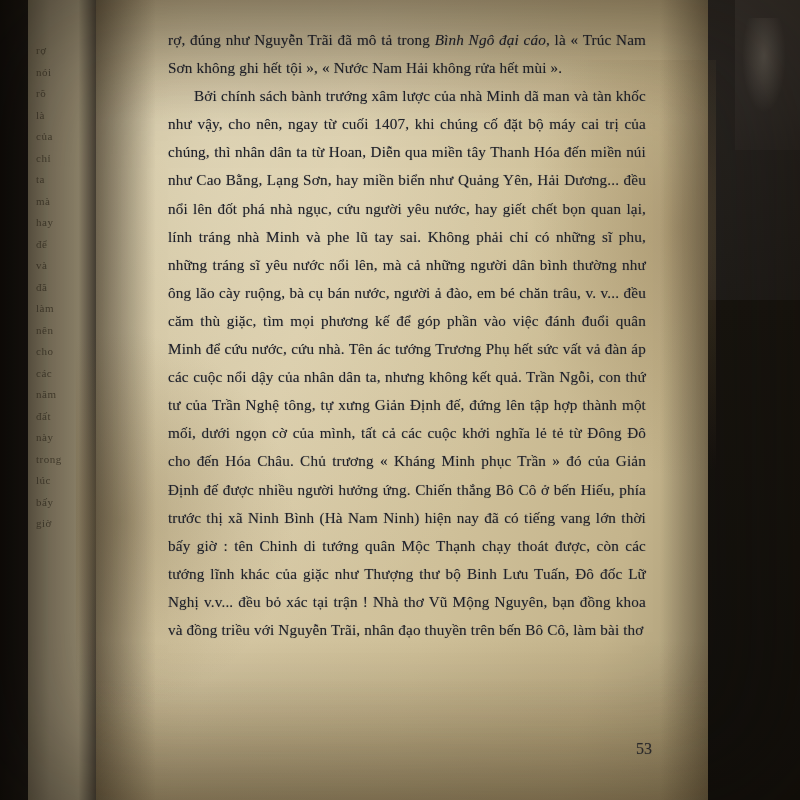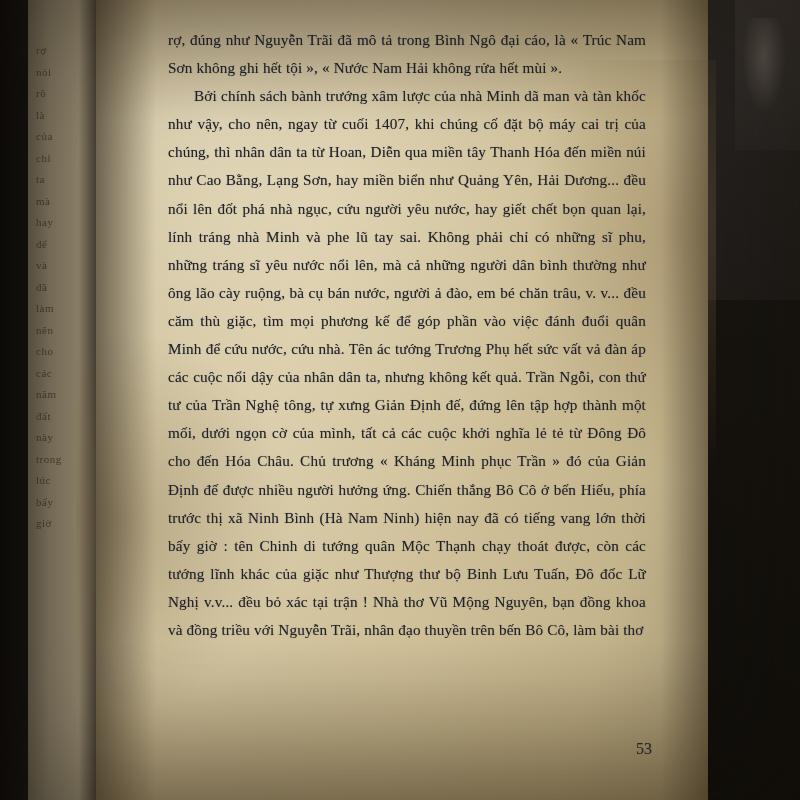--- a/index.html
+++ b/index.html
@@ -132,21 +132,21 @@
     font-family: "Liberation Serif", serif;
     letter-spacing: .15px;
     text-shadow: 0 0 1px rgba(30,30,45,.35);
   }
   .textblock p {
     margin: 0;
   }
   .textblock p.indent {
     text-indent: 26px;
   }
-  .ital { }
+  .ital { font-style: italic; }
 
   .folio {
     position: absolute;
     right: 56px;
     bottom: 42px;
     font-size: 16px;
     color: #23252c;
     font-family: "Liberation Serif", serif;
     text-shadow: 0 0 1px rgba(30,30,45,.4);
   }

